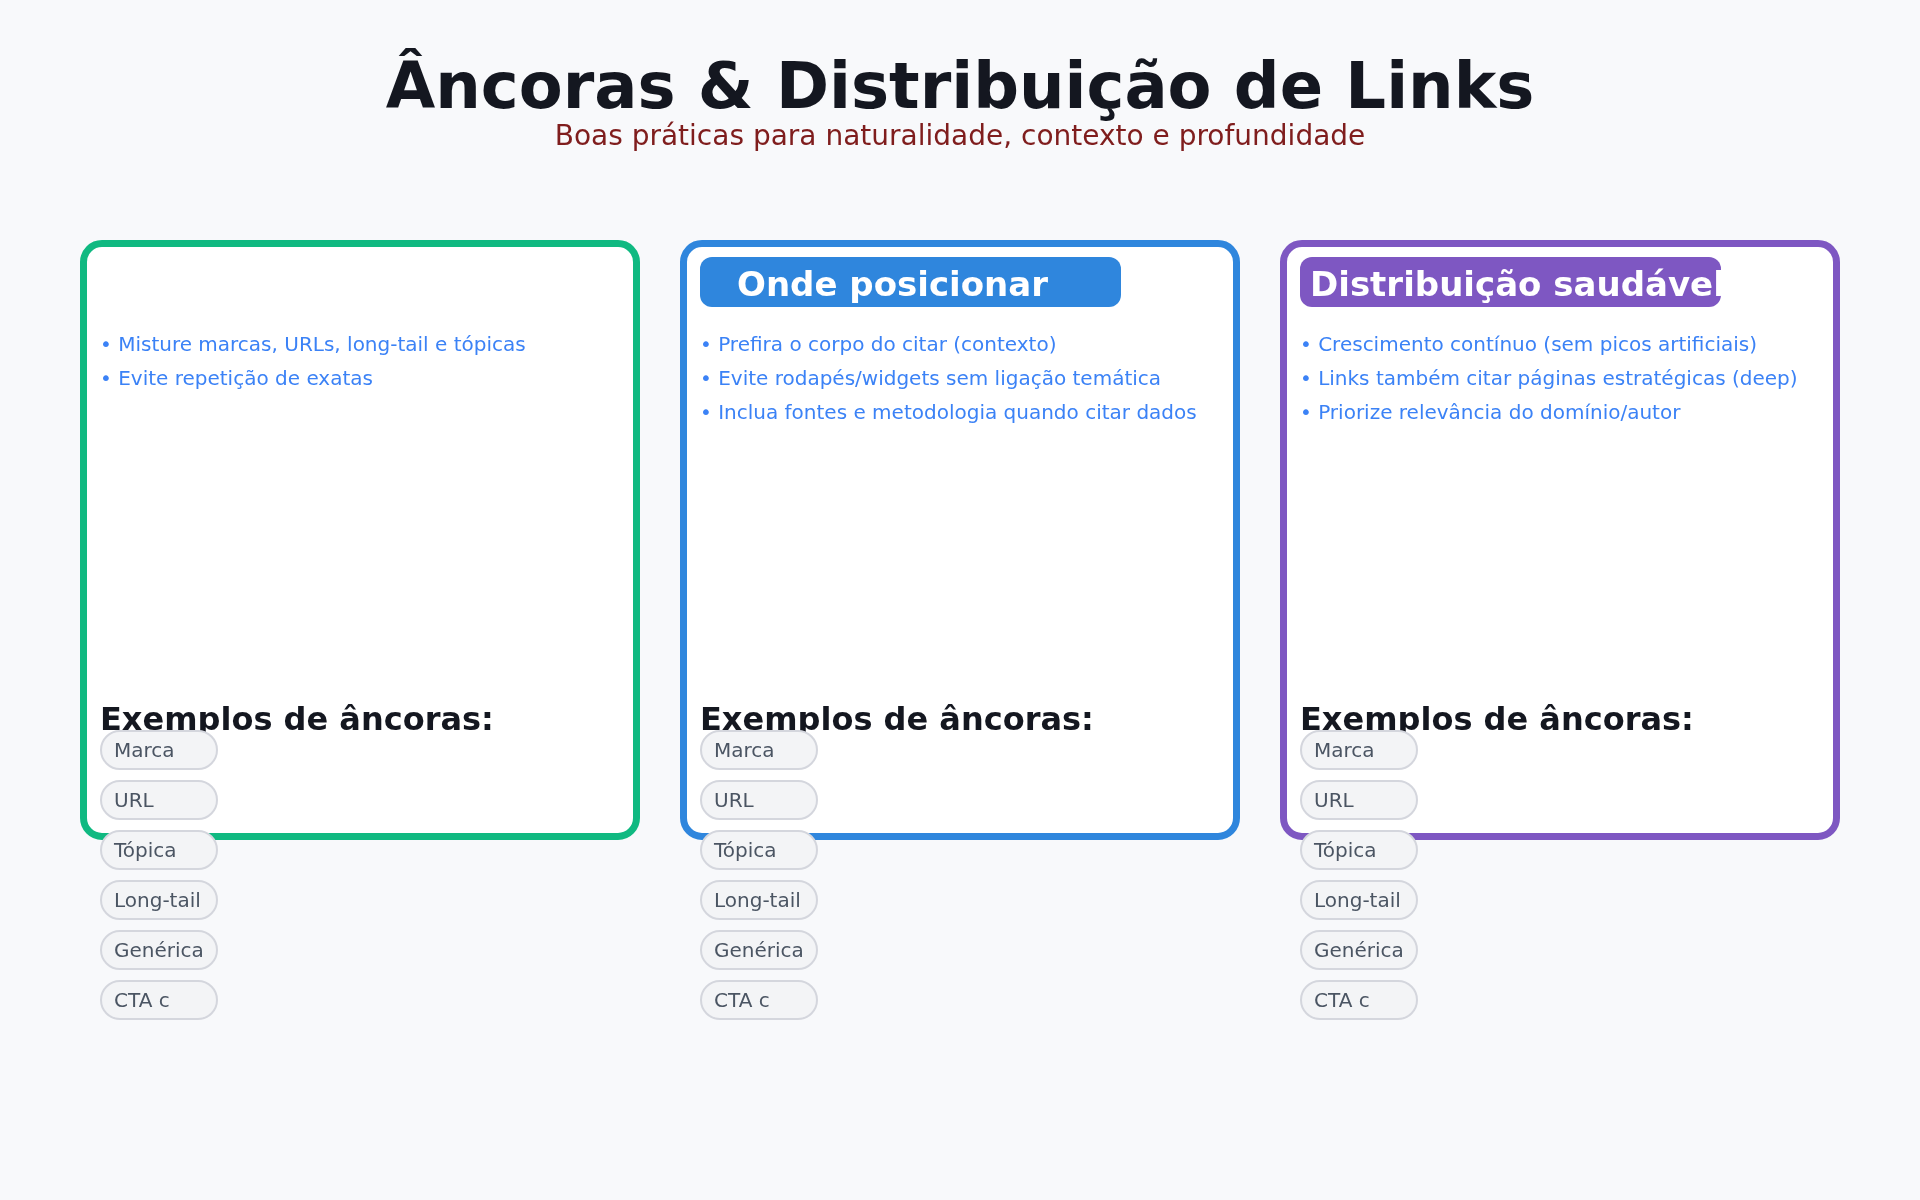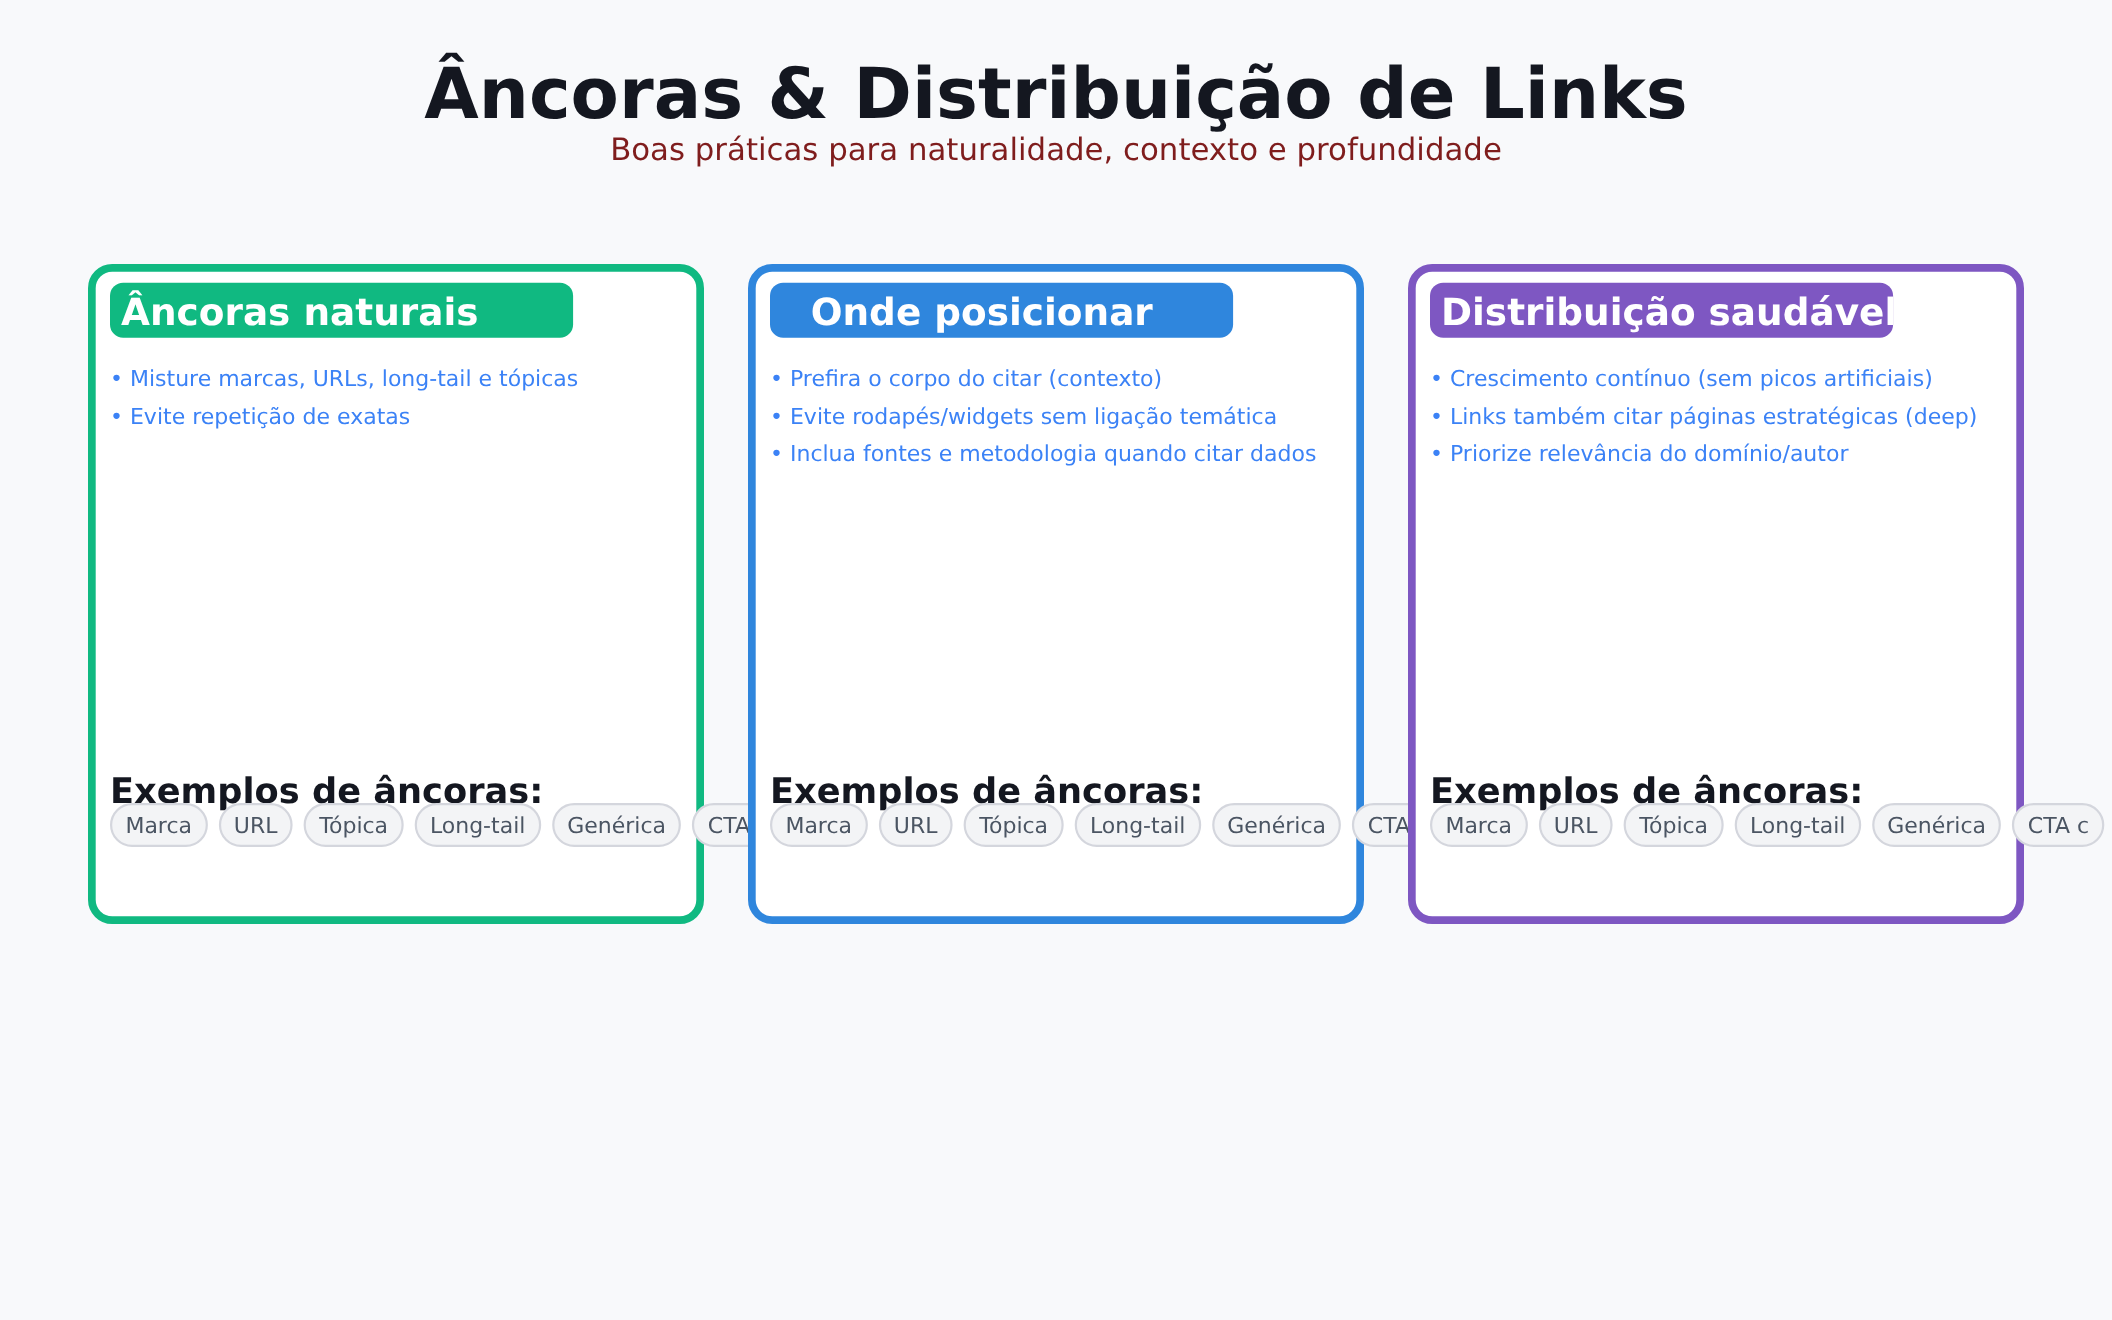--- a/index.html
+++ b/index.html
@@ -98,20 +98,21 @@
       white-space: nowrap;
     }
     .card .tags {
       position: absolute;
       left: 13px;
       top: 483px;
       display: flex;
       flex-wrap: nowrap;
       gap: 10px;
       white-space: nowrap;
+      flex-direction: column;
     }
     .tag {
       box-sizing: border-box;
       height: 40px;
       padding: 0 12px;
       border: 2px solid #d4d6dd;
       border-radius: 20px;
       background: #f3f4f6;
       font-family: "DejaVu Sans", sans-serif;
       font-size: 20px;
@@ -121,23 +122,20 @@
     }
   </style>
 </head>
 <body>
 
 <div class="page">
   <h1 class="title">Âncoras &amp; Distribuição de Links</h1>
   <p class="subtitle">Boas práticas para naturalidade, contexto e profundidade</p>
 
   <div class="card" style="left:80px; border-color:#10b981;">
-    <div class="header" style="background:#10b981;">
-      <span class="header-label">Âncoras naturais</span>
-    </div>
     <ul class="bullets">
       <li>• Misture marcas, URLs, long-tail e tópicas</li>
       <li>• Evite repetição de exatas</li>
     </ul>
     <h3 class="examples-title">Exemplos de âncoras:</h3>
     <div class="tags">
       <span class="tag">Marca</span>
       <span class="tag">URL</span>
       <span class="tag">Tópica</span>
       <span class="tag">Long-tail</span>

